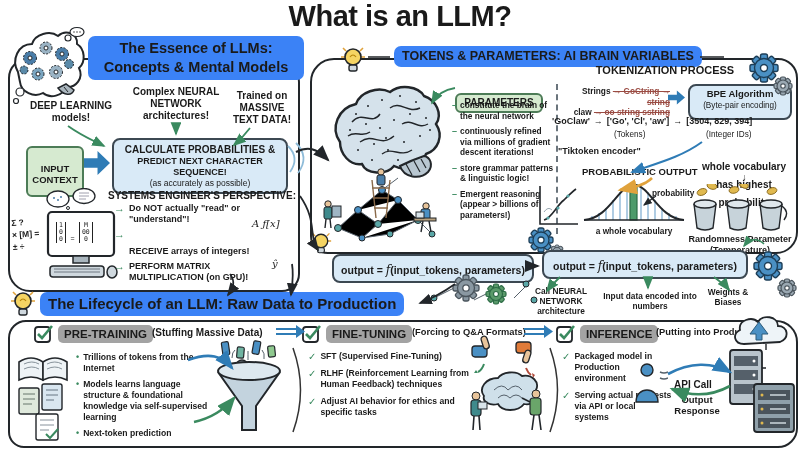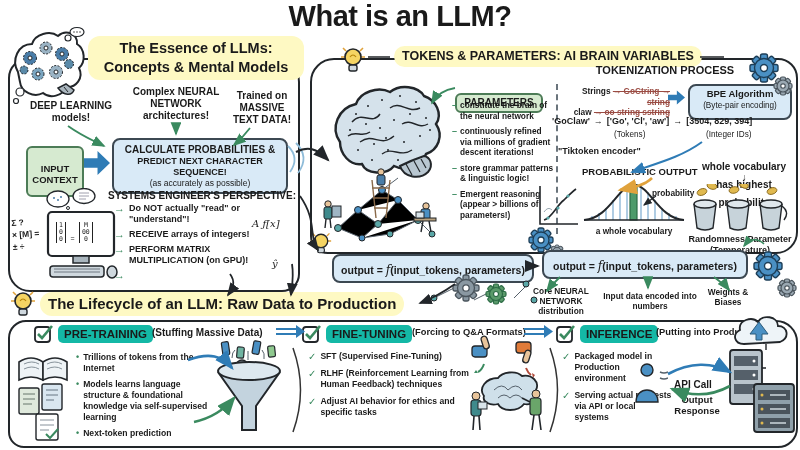--- a/index.html
+++ b/index.html
@@ -1,21 +1,21 @@
 <!DOCTYPE html>
 <html><head>
 <meta charset="utf-8">
 <style>
   html,body{margin:0;padding:0;background:#fff;}
   .stage{position:relative;width:800px;height:450px;background:#fff;overflow:hidden;
          font-family:"Liberation Sans","DejaVu Sans",sans-serif;color:#1a1a1a;}
   .abs{position:absolute;}
   .panel{position:absolute;border:2px solid #22262a;border-radius:20px 24px 18px 22px;background:transparent;}
-  .hlb{background:#fef9c3;border-radius:12px;padding:0 8px;}
-  .hlg{background:#14b8a6;border-radius:5px;padding:0 6px;}
+  .hlb{background:#3b82f6;border-radius:7px;padding:0 8px;}
+  .hlg{background:#a3a3a3;border-radius:5px;padding:0 6px;}
   .boxblue{background:#d9eaf7;border:2px solid #3c4852;border-radius:8px;}
   .boxgreen{background:#d6ead0;border:2px solid #4d7c57;border-radius:6px;}
   .ctr{text-align:center;}
   .pre{white-space:pre-line;}
   .b{font-weight:700;}
   .sb{font-weight:600;}
   .blkarrow{background:#2f7cb6;clip-path:polygon(0 32%,52% 32%,52% 4%,100% 50%,52% 96%,52% 68%,0 68%);}
   .struck{text-decoration:line-through;}
   .chk{color:#3a8a5f;font-weight:700;}
   .grn{color:#3a8a5f;}
@@ -110,21 +110,21 @@
 0</span>
   </div>
 
   <div class="abs" style="left:114px;top:203px;width:184px;">
     <div class="row" style="margin-bottom:4px;">
         <span class="grn b" style="font-size:11px;margin-right:4px;line-height:11px;">→</span>
         <span class="sb" style="font-size:9px;line-height:11px;">Do NOT actually "read" or "understand"!</span>
       </div>
     <div class="row" style="margin-bottom:4px;">
         <span class="grn b" style="font-size:11px;margin-right:4px;line-height:11px;">→</span>
-        <span class="sb" style="font-size:9px;line-height:11px;">RECEIVE arrays of integers!</span>
+        <span class="sb" style="font-size:9px;line-height:11px;margin-top:17px;">RECEIVE arrays of integers!</span>
       </div>
     <div class="row" style="margin-bottom:4px;width:160px;">
         <span class="grn b" style="font-size:11px;margin-right:4px;line-height:11px;">→</span>
         <span class="sb" style="font-size:9px;line-height:11px;">PERFORM MATRIX MULTIPLICATION (on GPU)!</span>
       </div>
     <div class="row">
         <span class="grn b" style="font-size:11px;margin-right:4px;line-height:11px;">→</span>
       </div>
   </div>
   <div class="abs" style="left:252px;top:218px;font-size:10px;font-style:italic;font-family:'DejaVu Serif',serif;">A ƒ[x]</div>
@@ -384,21 +384,21 @@
     </g>
     <g transform="translate(39,42)" stroke="#4a545c" stroke-width="1.2" fill="#9aa8b2">
       <rect x="-2.5" y="-9" width="5" height="18" rx="1.5"></rect>
         <rect x="-2.5" y="-9" width="5" height="18" rx="1.5" transform="rotate(45)"></rect>
         <rect x="-2.5" y="-9" width="5" height="18" rx="1.5" transform="rotate(90)"></rect>
         <rect x="-2.5" y="-9" width="5" height="18" rx="1.5" transform="rotate(135)"></rect>
       <circle r="6"></circle>
         <circle r="2.2" fill="#fff"></circle>
     </g>
   </svg>
-  <div class="abs ctr sb" style="left:528px;top:286px;width:66px;font-size:8.3px;line-height:10px;">Core NEURAL NETWORK distribution</div>
+  <div class="abs ctr sb" style="left:528px;top:286px;width:66px;font-size:8.3px;line-height:10px;">Call NEURAL NETWORK architecture</div>
   <div class="abs ctr sb" style="left:602px;top:291px;width:96px;font-size:8.3px;line-height:10px;">Input data encoded into numbers</div>
   <div class="abs ctr sb" style="left:704px;top:287px;width:48px;font-size:8.3px;line-height:10px;">Weights &amp; Biases</div>
 
   <div class="panel" style="left:8px;top:320px;width:786px;height:124px;border-radius:18px 22px 20px 16px;"></div>
   <svg class="abs" style="left:10px;top:288px;" width="26" height="32" viewBox="0 0 26 32">
     <path d="M3,4 L6,7 M23,4 L20,7 M1,13 L5,13 M25,13 L21,13" stroke="#e0a23c" stroke-width="1.6"></path>
     <circle cx="13" cy="13" r="8" fill="#f5d463" stroke="#22262a" stroke-width="1.6"></circle>
     <path d="M10,13 q3,-4 6,0" fill="none" stroke="#b8860b" stroke-width="1.2"></path>
     <rect x="9" y="21" width="8" height="6" rx="2" fill="#cfd8de" stroke="#22262a" stroke-width="1.4"></rect>
   </svg>

